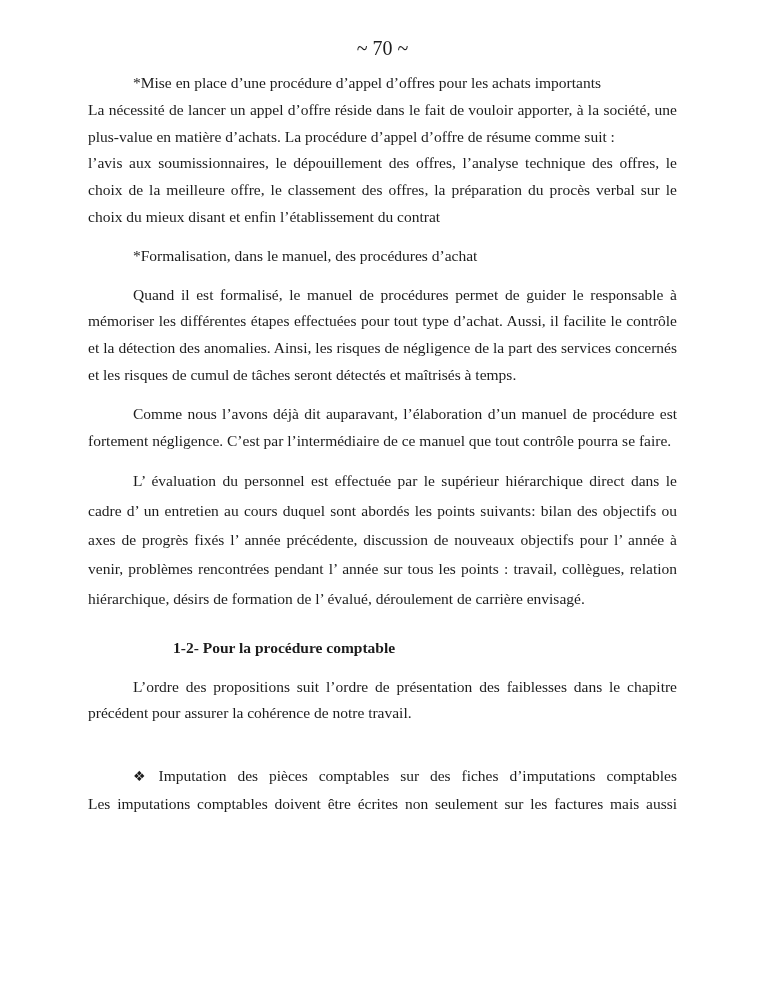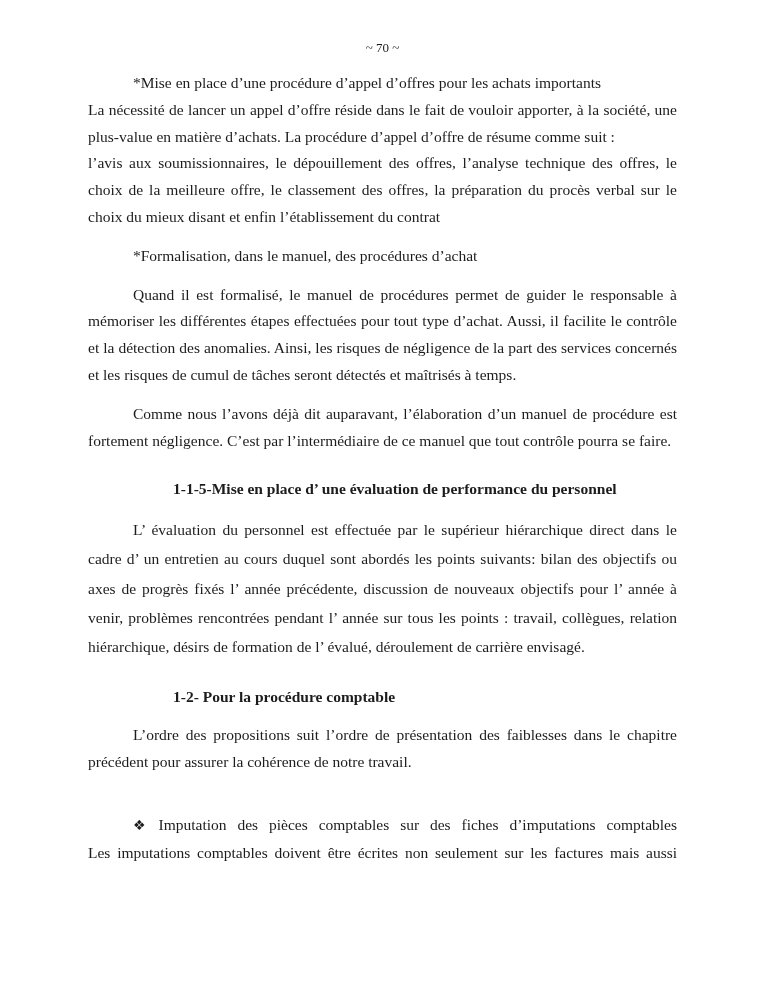--- a/index.html
+++ b/index.html
@@ -15,21 +15,21 @@
     overflow: hidden;
     font-family: "Liberation Serif", "DejaVu Serif", serif;
     color: #1c1c1c;
   }
   .content {
     padding: 0 88px;
   }
   .pagenum {
     margin: 38px 0 9px 0;
     line-height: 20px;
-    font-size: 13px;
+    font-size: 20px;
     text-align: center;
   }
   p.body {
     margin: 0;
     font-size: 15.5px;
     line-height: 26.8px;
     text-align: justify;
   }
   p.indent {
     text-indent: 45px;
@@ -74,21 +74,20 @@
     <p class="body">La nécessité de lancer un appel d’offre réside dans le fait de vouloir apporter, à la société, une plus-value en matière d’achats. La procédure d’appel d’offre de résume comme suit :</p>
 
     <p class="body">l’avis aux soumissionnaires, le dépouillement des offres, l’analyse technique des offres, le choix de la meilleure offre, le classement des offres, la préparation du procès verbal sur le choix du mieux disant et enfin l’établissement du contrat</p>
 
     <p class="body indent">*Formalisation, dans le manuel, des procédures d’achat</p>
 
     <p class="body indent">Quand il est formalisé, le manuel de procédures permet de guider le responsable à mémoriser les différentes étapes effectuées pour tout type d’achat. Aussi, il facilite le contrôle et la détection des anomalies. Ainsi, les risques de négligence de la part des services concernés et les risques de cumul de tâches seront détectés et maîtrisés à temps.</p>
 
     <p class="body indent">Comme nous l’avons déjà dit auparavant, l’élaboration d’un manuel de procédure est fortement négligence. C’est par l’intermédiaire de ce manuel que tout contrôle pourra se faire.</p>
 
-    <p class="heading">1-1-5-Mise en place d’ une évaluation de performance du personnel</p>
 
     <p class="body indent wide-lh">L’ évaluation du personnel est effectuée par le supérieur hiérarchique direct dans le cadre d’ un entretien au cours duquel sont abordés les points suivants: bilan des objectifs ou axes de progrès fixés l’ année précédente, discussion de nouveaux objectifs pour l’ année à venir, problèmes rencontrées pendant l’ année sur tous les points : travail, collègues, relation hiérarchique, désirs de formation de l’ évalué, déroulement de carrière envisagé.</p>
 
     <p class="heading">1-2- Pour la procédure comptable</p>
 
     <p class="body indent">L’ordre des propositions suit l’ordre de présentation des faiblesses dans le chapitre précédent pour assurer la cohérence de notre travail.</p>
 
 
 
     <p class="body bullet-line"><span class="bullet-glyph">❖</span><span>Imputation des pièces comptables sur des fiches d’imputations comptables</span></p>

